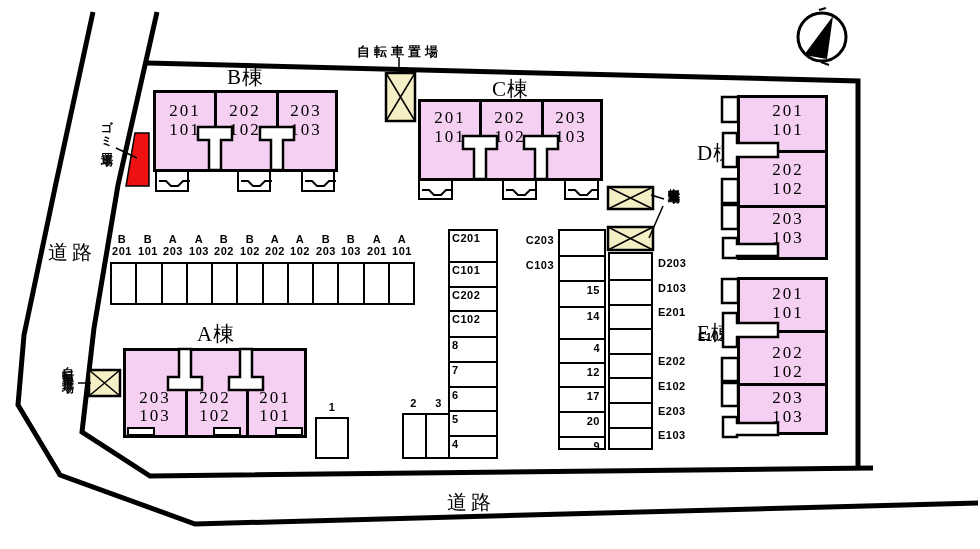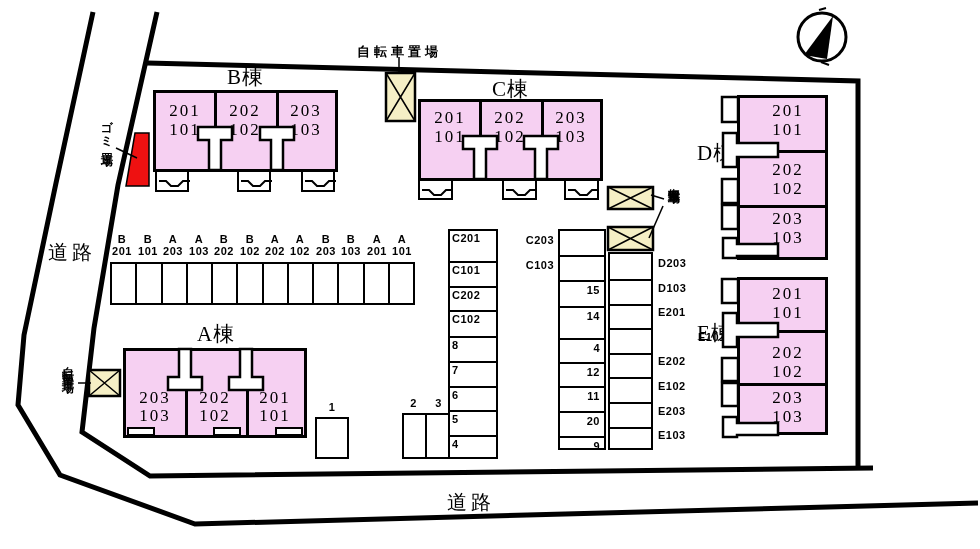--- a/index.html
+++ b/index.html
@@ -281,21 +281,21 @@
     <div class="pcell" style="height:32px">
         <span class="plab pl-tr">14</span>
       </div>
     <div class="pcell" style="height:24px">
         <span class="plab pl-tr">4</span>
       </div>
     <div class="pcell" style="height:24px">
         <span class="plab pl-tr">12</span>
       </div>
     <div class="pcell" style="height:25px">
-        <span class="plab pl-tr">11</span>
+        <span class="plab pl-tr">17</span>
       </div>
     <div class="pcell" style="height:25px">
         <span class="plab pl-tr">20</span>
       </div>
     <div class="pcell" style="height:20px">
         <span class="plab pl-tr">9</span>
       </div>
   </div>
   <div class="plab sidelab" style="left:517px;top:234px;width:37px;text-align:right">C203</div>
   <div class="plab sidelab" style="left:517px;top:259px;width:37px;text-align:right">C103</div>

